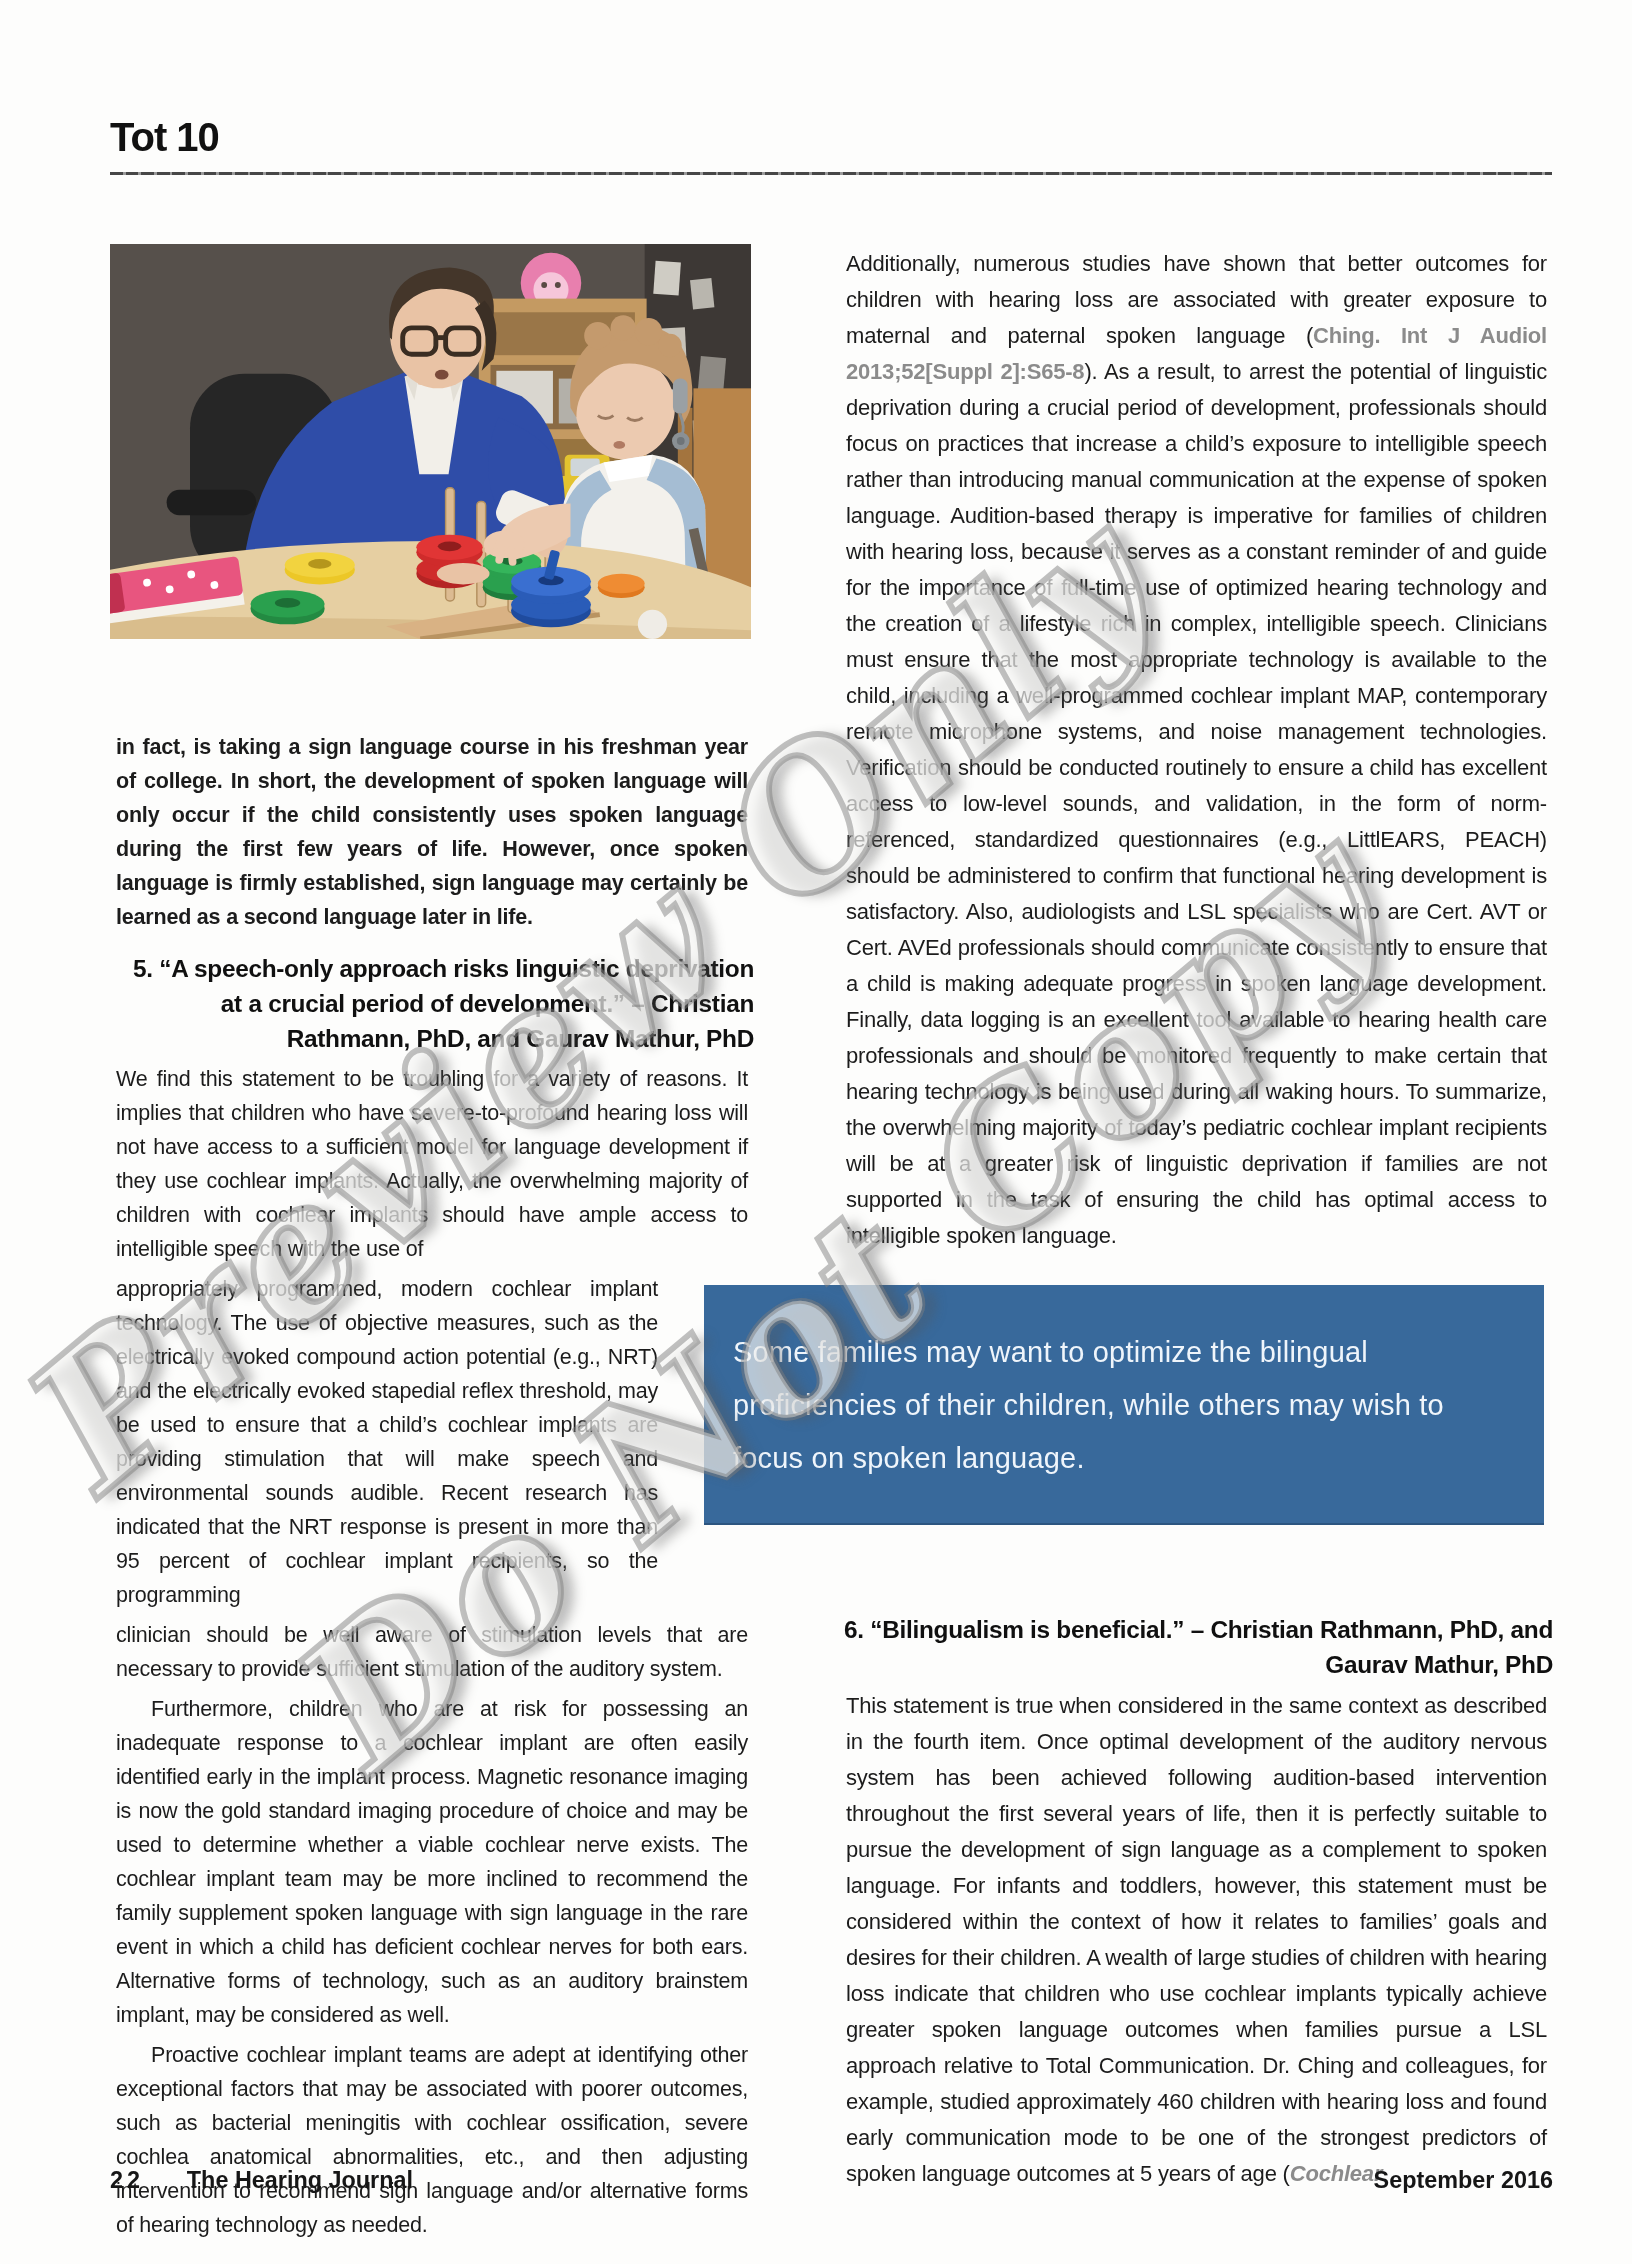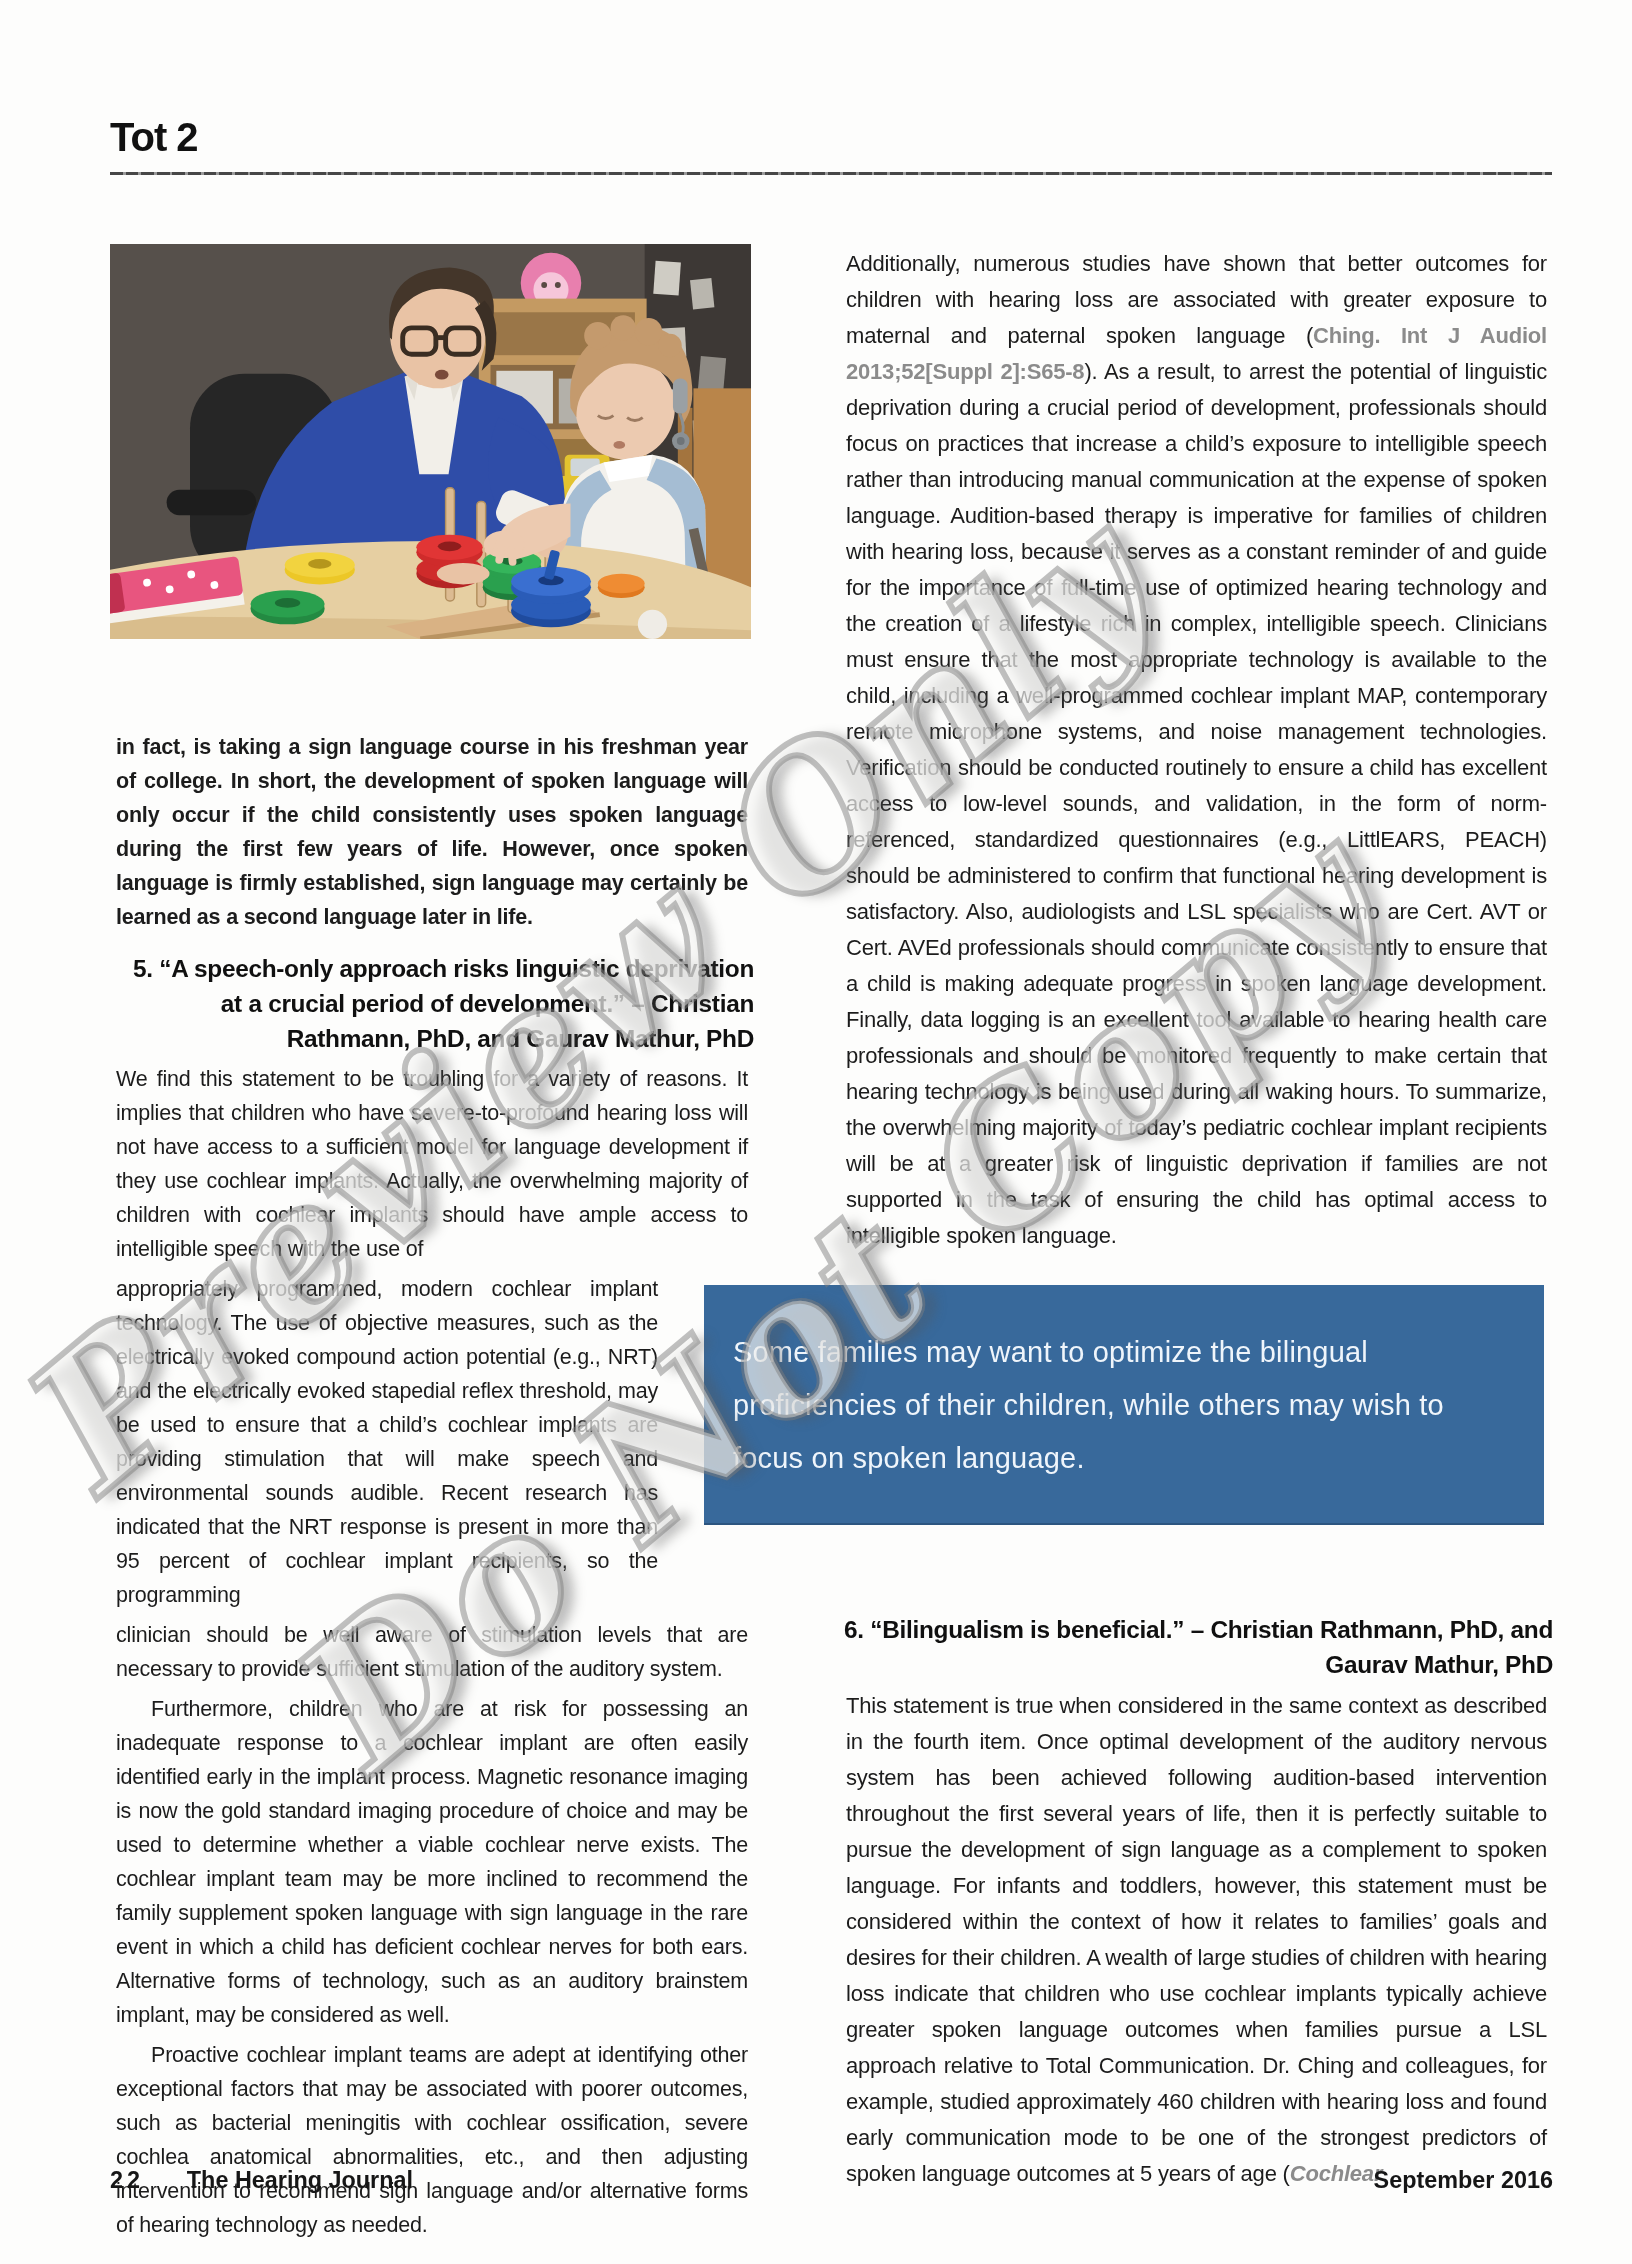--- a/index.html
+++ b/index.html
@@ -64,21 +64,21 @@
     color:rgba(247,247,246,0.66);
     -webkit-text-stroke:5.9px rgba(125,125,125,0.48);
     text-shadow:8.8px 9.8px 11.7px rgba(85,85,85,0.38);
   }
 </style>
 </head>
 <body>
 
 <div class="page">
 
-  <div class="page-title">Tot 2</div>
+  <div class="page-title">Tot 10</div>
   <div class="header-rule"></div>
 
   <div class="photo">
     <svg viewBox="0 0 657 405" preserveAspectRatio="none">
 
       <rect x="0" y="0" width="657" height="405" fill="#56504b"></rect>
 
       <rect x="548" y="0" width="109" height="252" fill="#3d3835"></rect>
       <rect x="558" y="18" width="26" height="34" fill="#cfccc4" transform="rotate(4 571 35)"></rect>
       <rect x="596" y="36" width="22" height="30" fill="#b9b6ae" transform="rotate(-6 607 51)"></rect>

